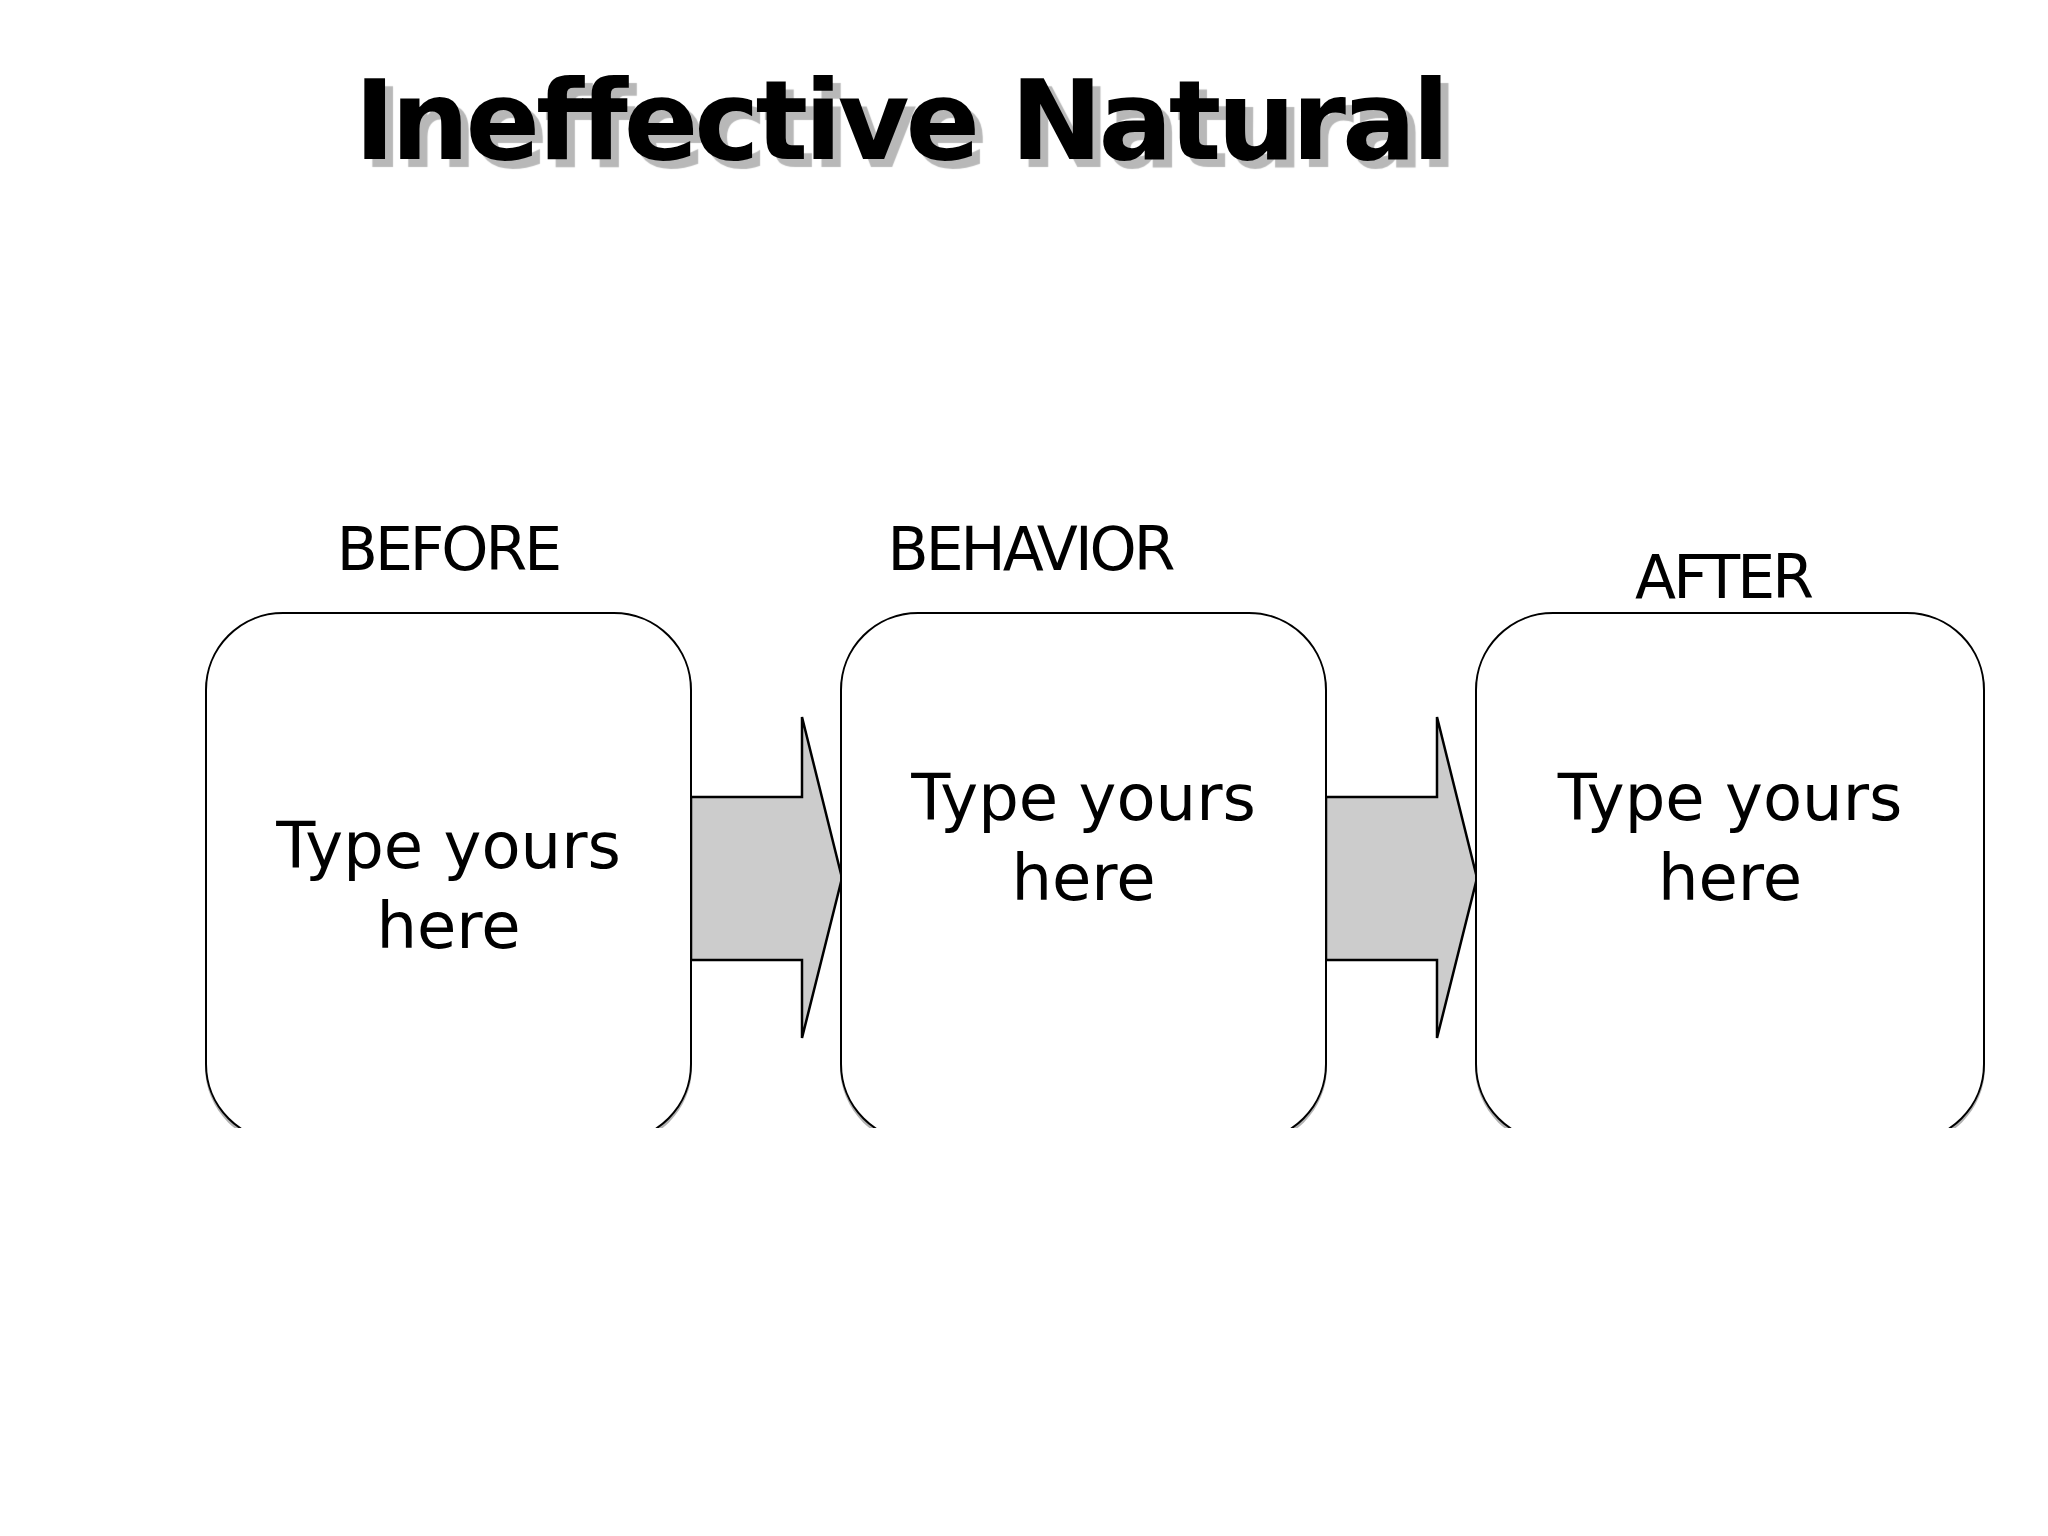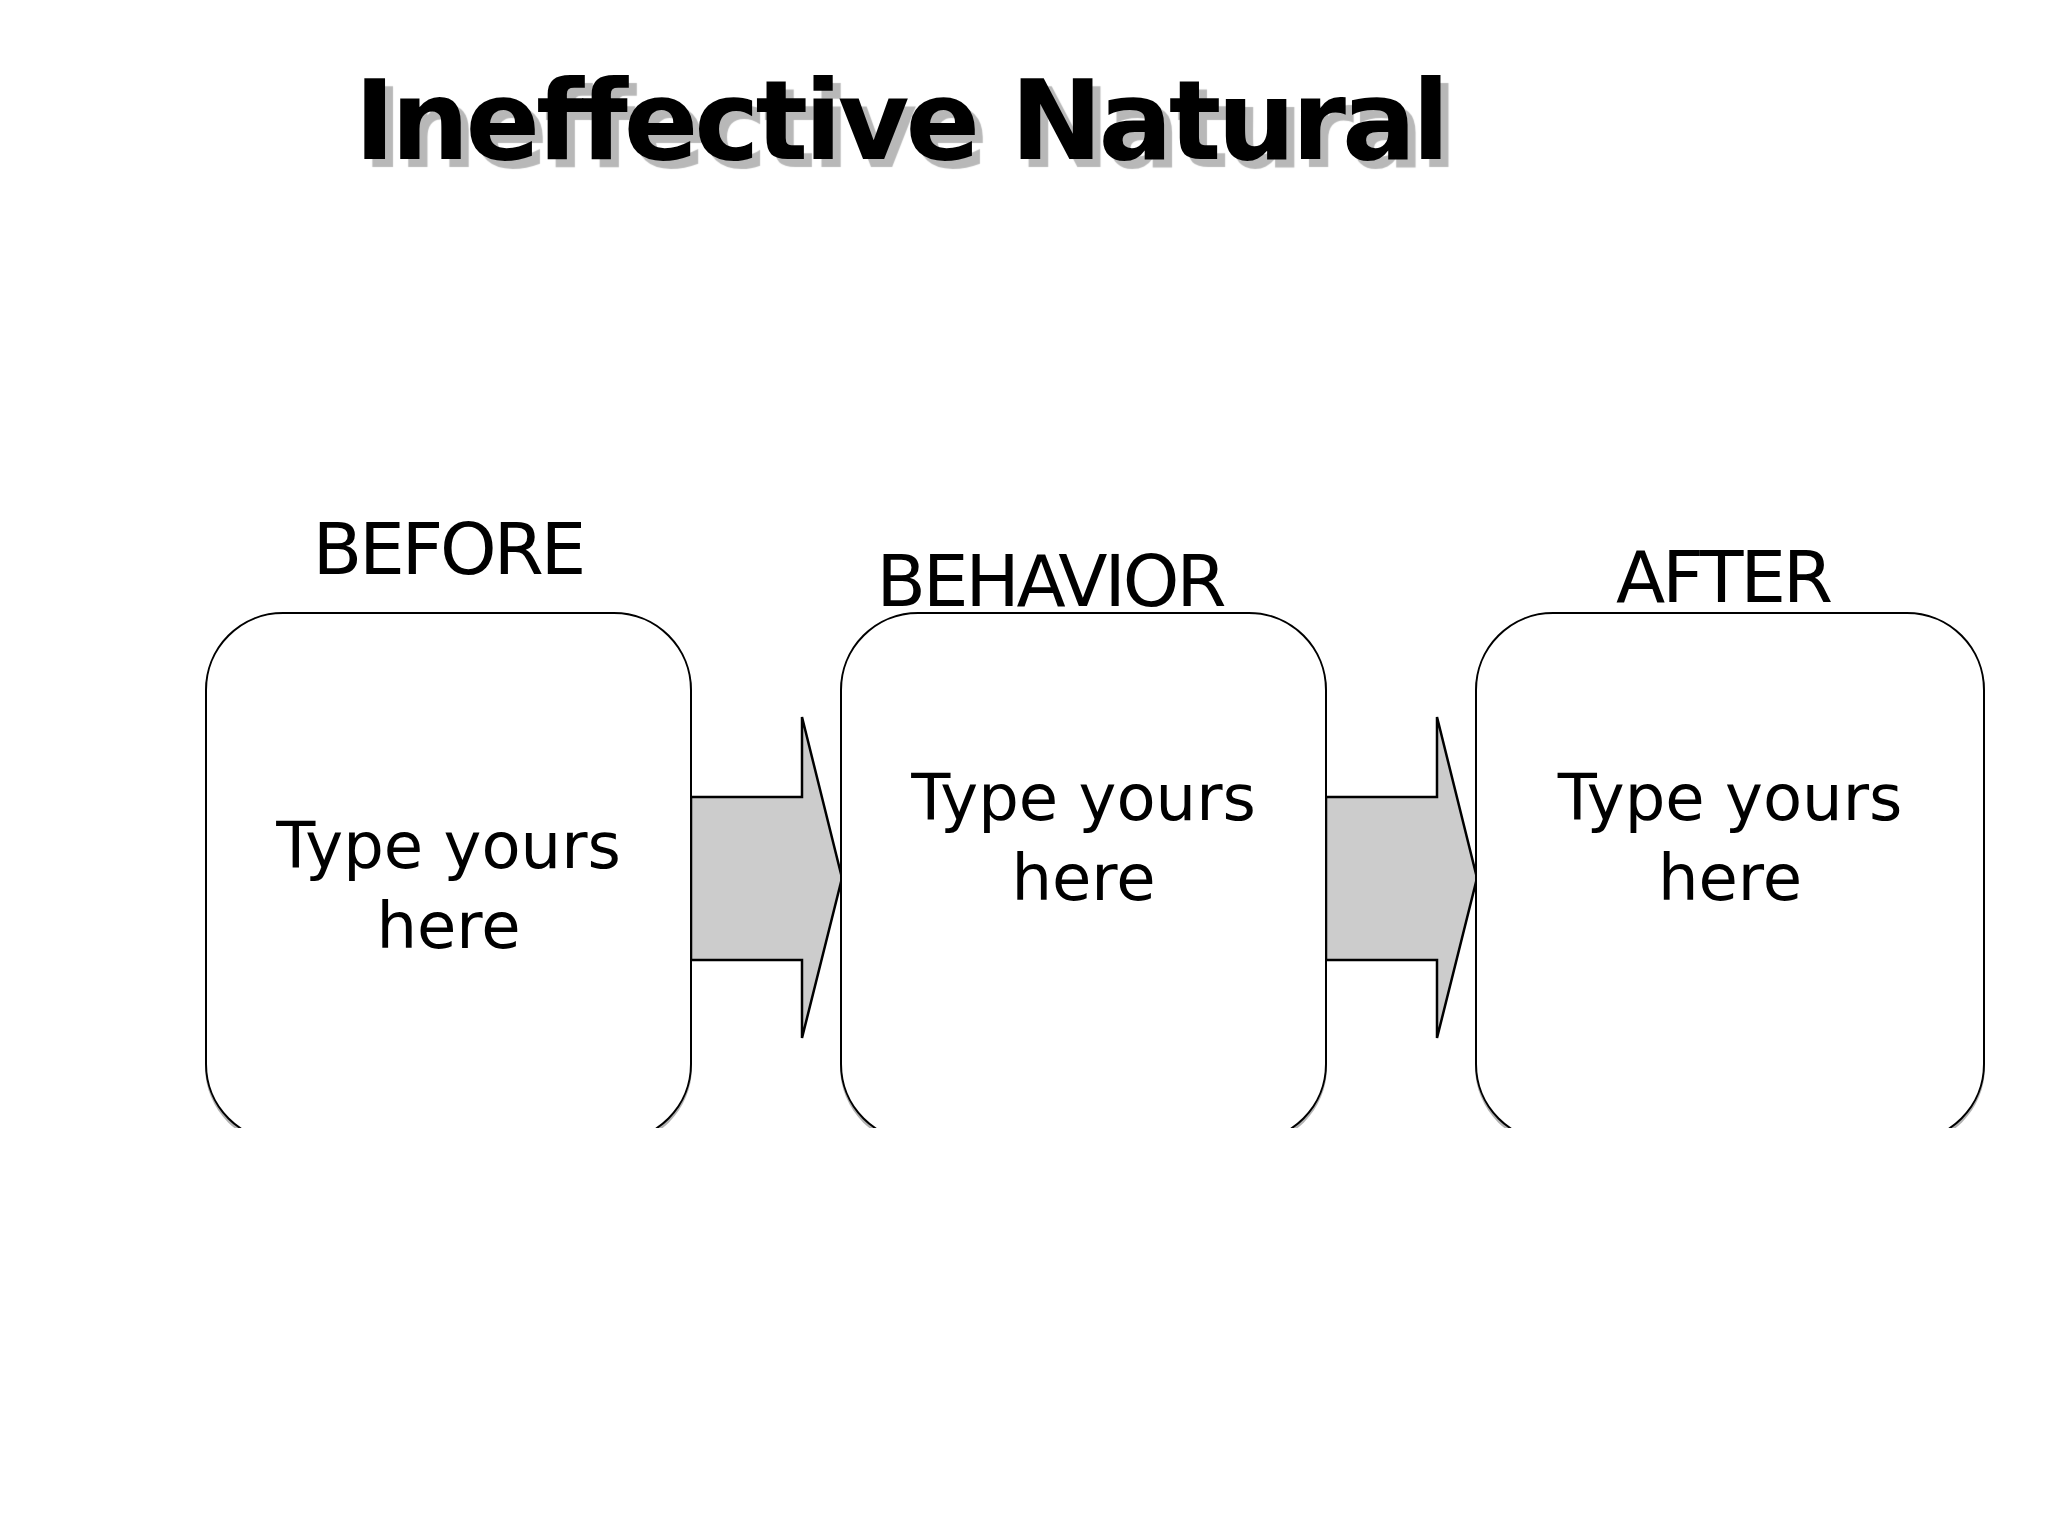--- a/index.html
+++ b/index.html
@@ -29,28 +29,28 @@
     text-shadow: 8px 8px 1px var(--title-shadow, #b8b8b8);
     white-space: nowrap;
   }
 
   
   .col-label {
     position: absolute;
     top: 499px;
     width: 500px;
     text-align: center;
-    font-size: 72px;
+    font-size: 60px;
     line-height: 100px;
     letter-spacing: -3px;
     color: var(--text, #000000);
     white-space: nowrap;
   }
   .col-label.before   { left: 198px; }
-  .col-label.behavior { left: 800px; margin-top: 32px; }
+  .col-label.behavior { left: 780px; }
   .col-label.after    { left: 1473px; margin-top: 28px; }
 
   
   .stage-box {
     position: absolute;
     top: 612px;
     height: 530px;
     background: var(--box-fill, #ffffff);
     border: 2.5px solid var(--outline, #000000);
     border-radius: 78px;

